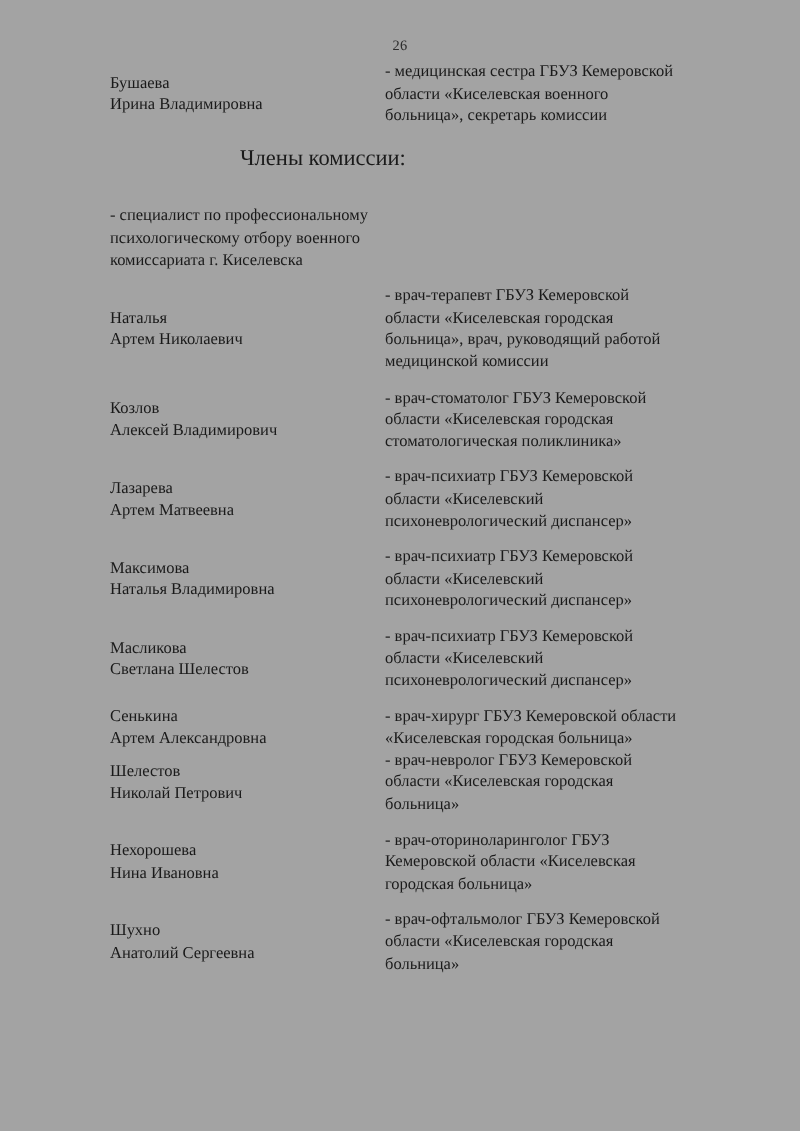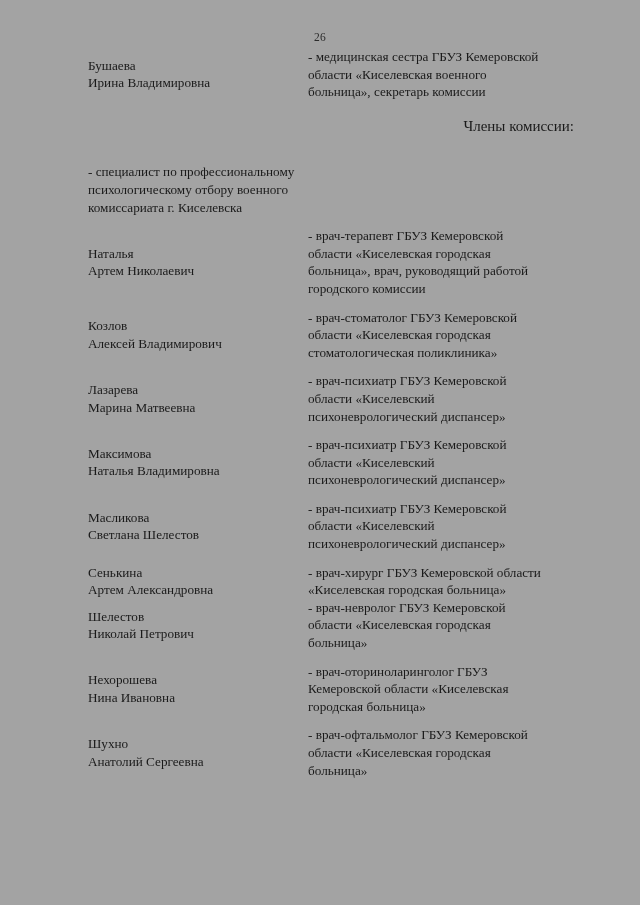--- a/index.html
+++ b/index.html
@@ -36,22 +36,22 @@
   }
 
   .body-area {
     position: absolute;
     top: 48px;
     left: 88px;
     width: 486px;
   }
 
   .section-heading {
-    text-align: right;
-    font-size: 15px;
+    text-align: left;
+    font-size: 18px;
     line-height: 17.6px;
     color: #1a1a1a;
     margin: 0;
     padding-left: 104px;
   }
 
   .spacer-sm { height: 11px; }
   .spacer-md { height: 17px; }
 
   .entry {
@@ -109,34 +109,34 @@
 психологическому отбору военного
 комиссариата г. Киселевска</div>
         </div>
         <div class="spacer-sm"></div>
         <div class="entry">
           <div class="entry-name">Наталья
 Артем Николаевич</div>
           <div class="entry-role">- врач-терапевт  ГБУЗ Кемеровской
 области «Киселевская городская
 больница», врач, руководящий работой
-городского комиссии</div>
+медицинской комиссии</div>
         </div>
         <div class="spacer-sm"></div>
         <div class="entry">
           <div class="entry-name">Козлов
 Алексей Владимирович</div>
           <div class="entry-role">- врач-стоматолог ГБУЗ Кемеровской
 области «Киселевская городская
 стоматологическая поликлиника»</div>
         </div>
         <div class="spacer-sm"></div>
         <div class="entry">
           <div class="entry-name">Лазарева
-Марина Матвеевна</div>
+Артем Матвеевна</div>
           <div class="entry-role">- врач-психиатр  ГБУЗ Кемеровской
 области «Киселевский
 психоневрологический диспансер»</div>
         </div>
         <div class="spacer-sm"></div>
         <div class="entry">
           <div class="entry-name">Максимова
 Наталья Владимировна</div>
           <div class="entry-role">- врач-психиатр  ГБУЗ Кемеровской
 области «Киселевский

